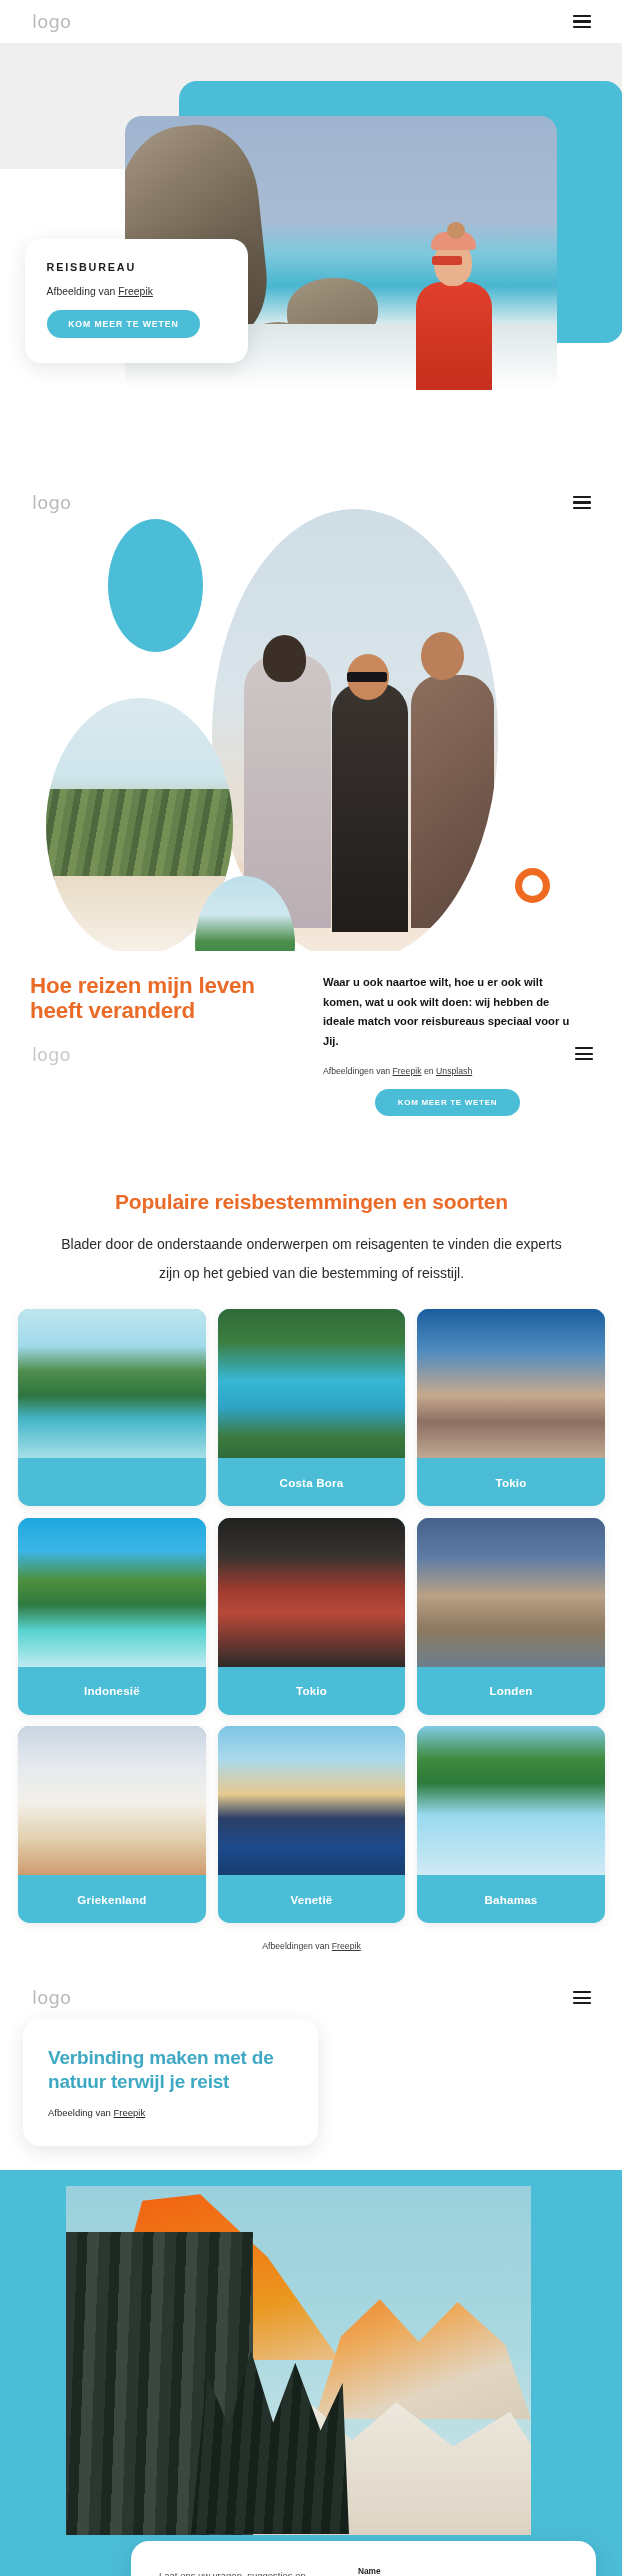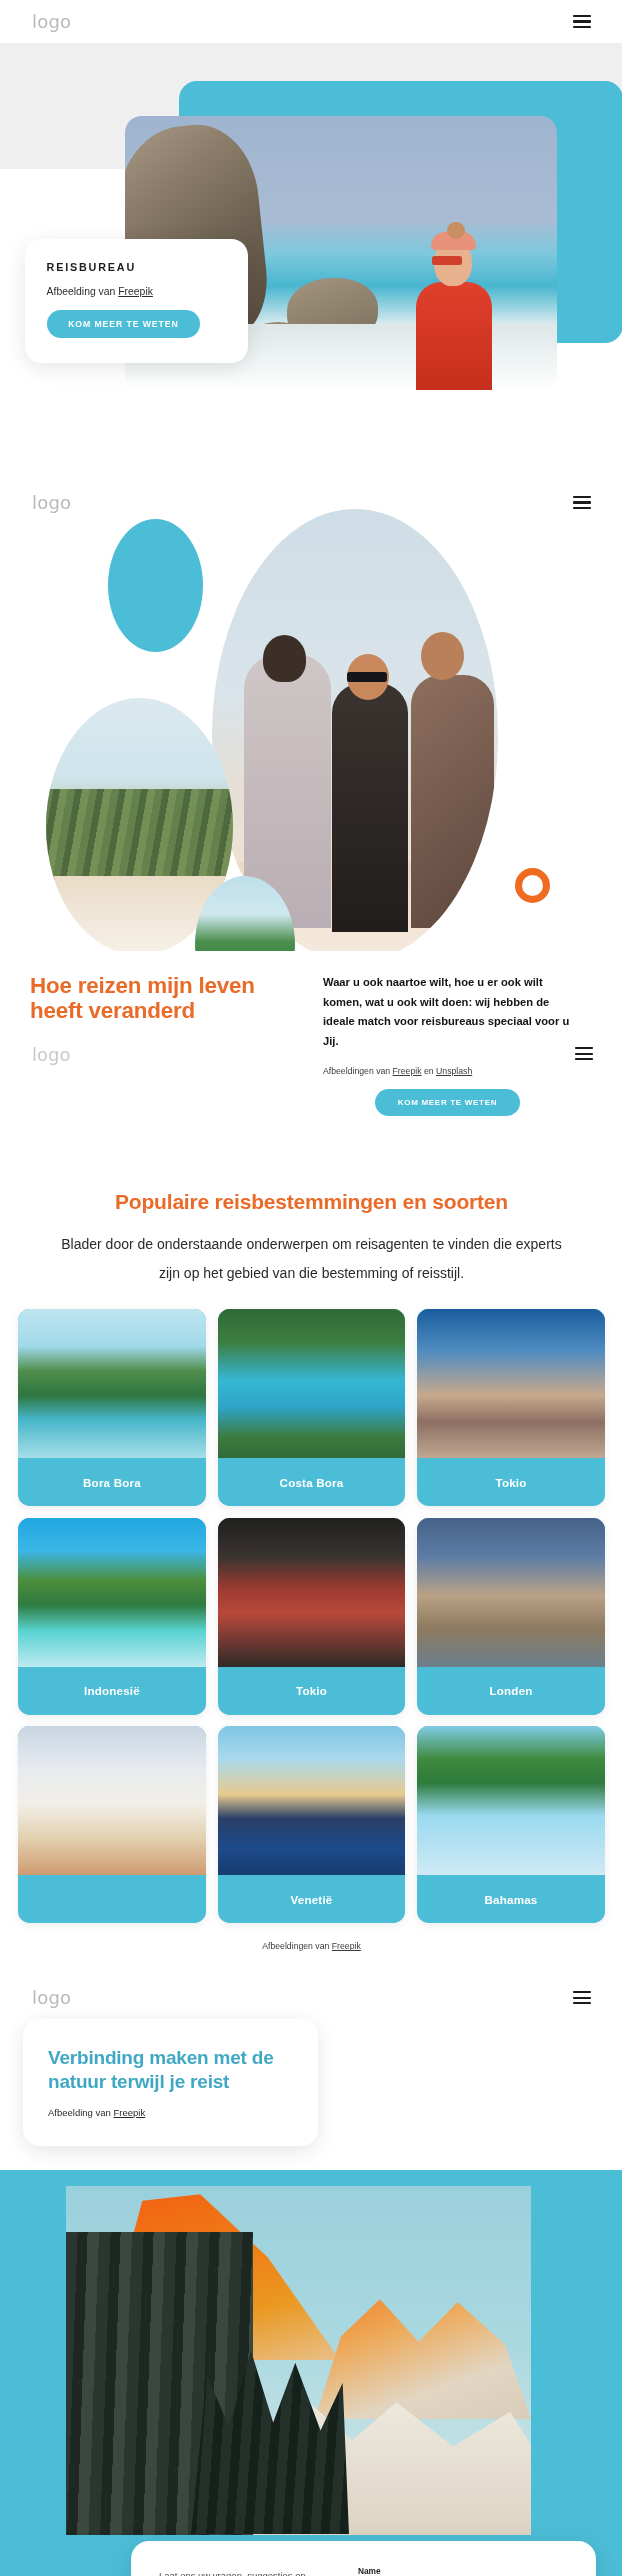--- a/index.html
+++ b/index.html
@@ -353,21 +353,20 @@
     </div>
   </section>
 
   <section class="sec-dest">
     <h2 class="dest-h">Populaire reisbestemmingen en soorten</h2>
     <p class="dest-sub">Blader door de onderstaande onderwerpen om reisagenten te vinden die experts zijn op het gebied van die bestemming of reisstijl.</p>
 
     <div class="dest-grid">
       <div class="dcard">
         <div class="ph ph-bora"></div>
-        <div class="lbl">Bora Bora</div>
       </div>
       <div class="dcard">
         <div class="ph ph-costa"></div>
         <div class="lbl">Costa Bora</div>
       </div>
       <div class="dcard">
         <div class="ph ph-tokio"></div>
         <div class="lbl">Tokio</div>
       </div>
 
@@ -379,20 +378,21 @@
         <div class="ph ph-parijs"></div>
         <div class="lbl">Tokio</div>
       </div>
       <div class="dcard">
         <div class="ph ph-londen"></div>
         <div class="lbl">Londen</div>
       </div>
 
       <div class="dcard">
         <div class="ph ph-griek"></div>
+        <div class="lbl">Griekenland</div>
       </div>
       <div class="dcard">
         <div class="ph ph-venet"></div>
         <div class="lbl">Venetië</div>
       </div>
       <div class="dcard">
         <div class="ph ph-baham"></div>
         <div class="lbl">Bahamas</div>
       </div>
     </div>

